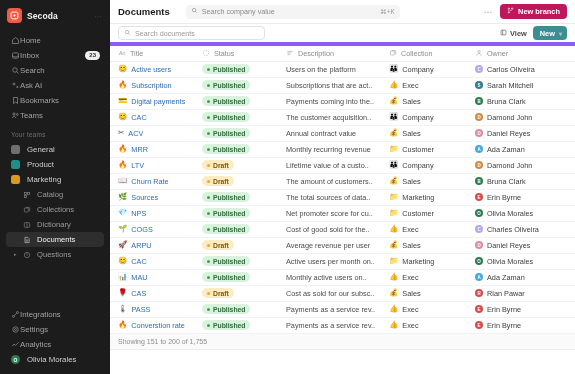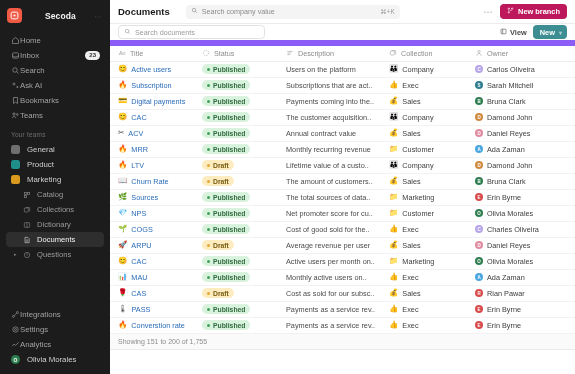--- a/index.html
+++ b/index.html
@@ -14,21 +14,21 @@
   
   .sidebar {
     width: 110px; height: 374px;
     background: #1c1c1c;
     color: #a9a9a9;
     display: flex; flex-direction: column;
     padding: 0 0 0 0;
     flex: 0 0 110px;
   }
   .brand {
-    display: flex; align-items: center; gap: 23px;
+    display: flex; align-items: center; gap: 5px;
     padding: 8px 7px 9px 7px;
     position: relative;
   }
   .brand-logo {
     width: 15px; height: 15px; border-radius: 4px;
     background: #f15b45;
     display: flex; align-items: center; justify-content: center;
     flex: 0 0 15px;
   }
   .brand-logo svg { display:block; }
@@ -94,21 +94,21 @@
   .topbar-right { margin-left:auto; display:flex; align-items:center; gap:7px;}
   .dots-btn { color:#8b8b8b; font-size:9px; letter-spacing:.5px; line-height:8px;}
   .btn-dark {
     background:#be185d; color:#fff; font-size:7.4px; font-weight:bold;
     height:15px; border-radius:4px; padding:0 7px;
     display:flex; align-items:center; gap:4px; white-space:nowrap;
   }
 
   .subbar {
     height: 22px; display:flex; align-items:center; padding: 0 8px; flex:0 0 22px;
-    border-bottom: 6px solid #8b5cf6;
+    border-bottom: 4px solid #8b5cf6;
   }
   .doc-search {
     width: 147px; height: 14px; border:1px solid #e2e2e2; border-radius:4px;
     display:flex; align-items:center; gap:4px; padding:0 5px;
     font-size:7.2px; color:#9a9a9a; background:#fff;
   }
   .subbar-right { margin-left:auto; display:flex; align-items:center; gap:6px;}
   .view-btn { display:flex; align-items:center; gap:3px; font-size:7.4px; color:#4a4a4a; font-weight:bold;}
   .btn-teal {
     background:#3c8e93; color:#fff; font-size:7.4px; font-weight:bold;

